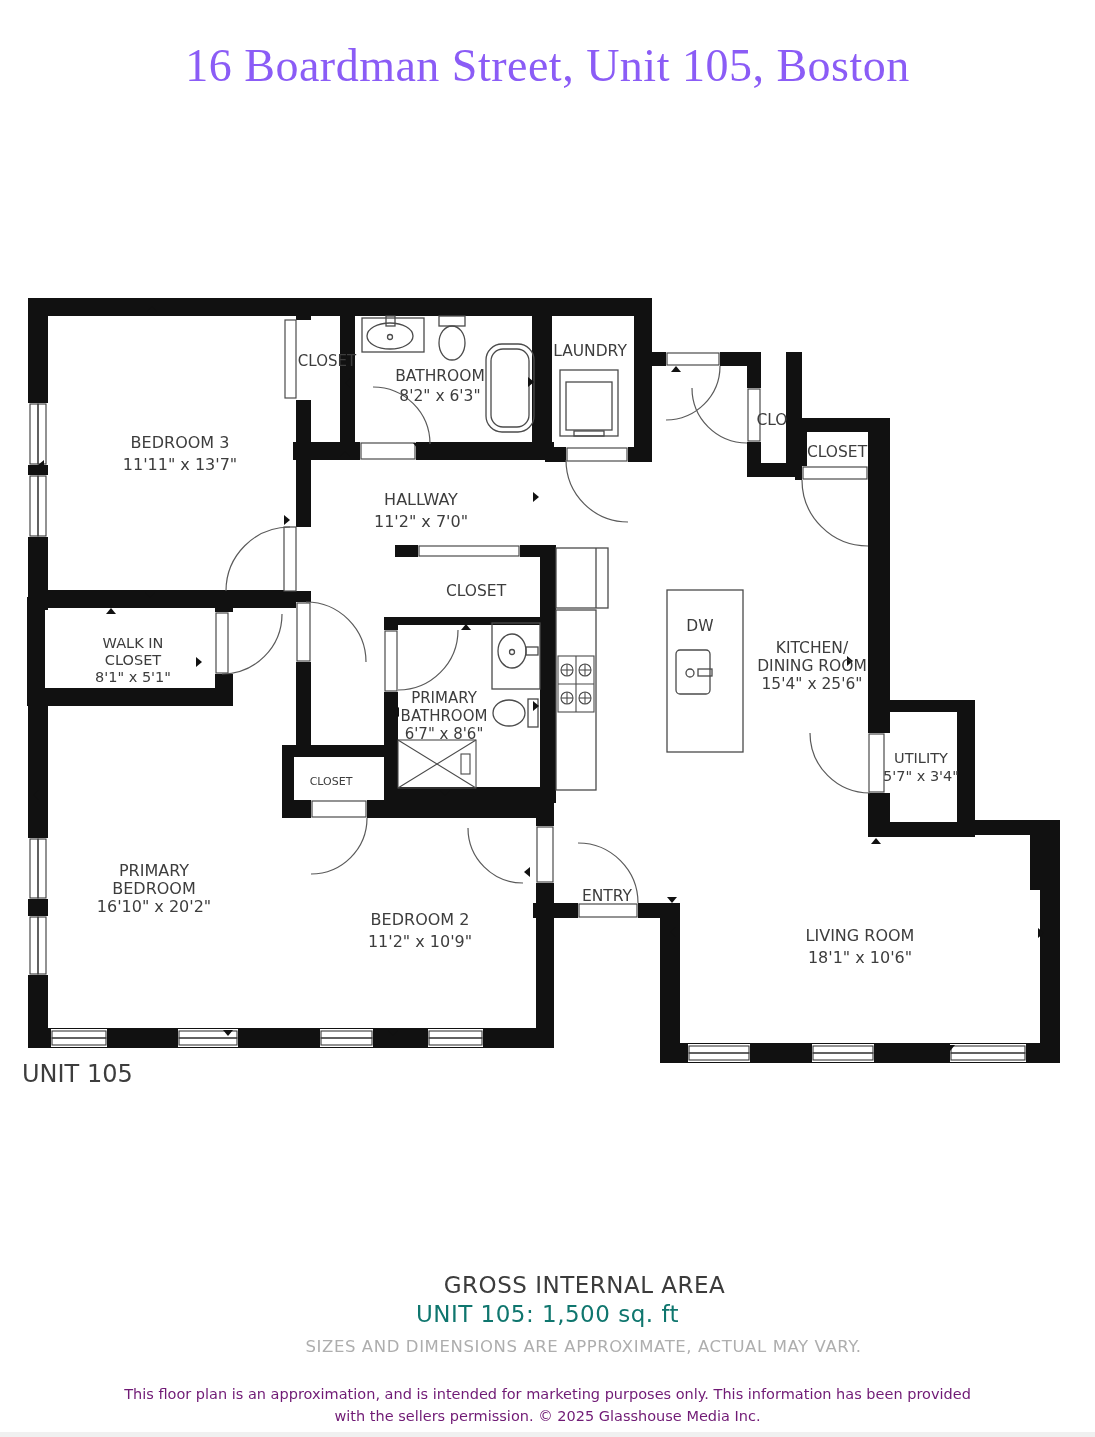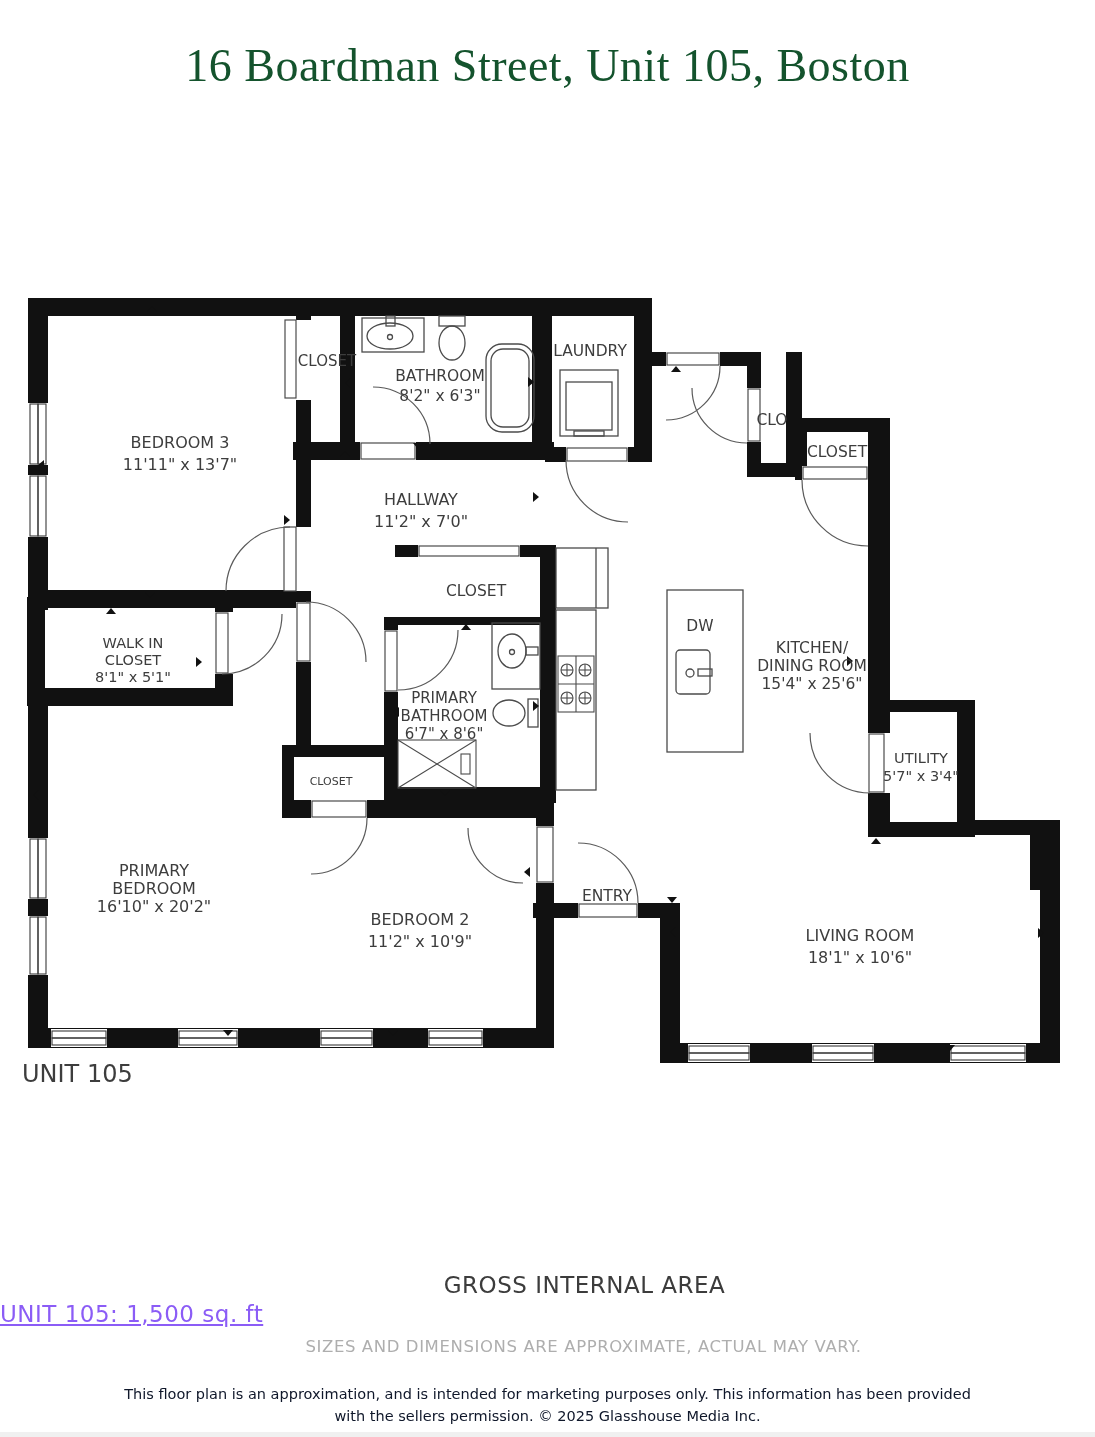--- a/index.html
+++ b/index.html
@@ -1,29 +1,29 @@
 <!DOCTYPE html>
 <html><head>
 <meta charset="utf-8">
 <style>
   html,body{margin:0;padding:0;background:#ffffff;}
   body{width:1095px;height:1437px;position:relative;overflow:hidden;
        font-family:"DejaVu Sans",sans-serif;}
   .page-title{position:absolute;top:8px;left:0;width:100%;text-align:center;
        font-family:"Liberation Serif",serif;font-weight:400;
-       font-size:46px;color:#14532d;letter-spacing:0.5px;}
+       font-size:46px;color:#8b5cf6;letter-spacing:0.5px;}
   .plan-svg{position:absolute;left:0;top:0;width:1095px;height:1437px;}
   .footer-gross{position:absolute;top:1272px;left:0;width:100%;text-align:center;
        font-size:23px;color:#3c3c3c;letter-spacing:0.5px;padding-left:37px;}
-  .footer-value{position:absolute;top:1301px;left:0;width:100%;
-       font-size:23px;color:#8b5cf6;letter-spacing:0.5px;text-decoration:underline;}
+  .footer-value{position:absolute;top:1301px;left:0;width:100%;text-align:center;
+       font-size:23px;color:#0f766e;letter-spacing:0.5px;}
   .footer-note{position:absolute;top:1337px;left:0;width:100%;text-align:center;
        font-size:16.5px;color:#aeaeae;letter-spacing:0.6px;padding-left:36px;}
   .footer-disclaimer{position:absolute;top:1383px;left:50%;transform:translateX(-50%);
-       width:870px;text-align:center;font-size:14.5px;color:#0f172a;line-height:1.55;}
+       width:870px;text-align:center;font-size:14.5px;color:#701a75;line-height:1.55;}
   .bottom-strip{position:absolute;bottom:0;left:0;width:100%;height:5px;background:#f0f0f0;}
   svg text{fill:#3d3d3d;}
 </style>
 </head>
 <body>
 
 <h1 class="page-title">16 Boardman Street, Unit 105, Boston</h1>
 
 <svg class="plan-svg" viewBox="0 0 1095 1437" xmlns="http://www.w3.org/2000/svg">
 

